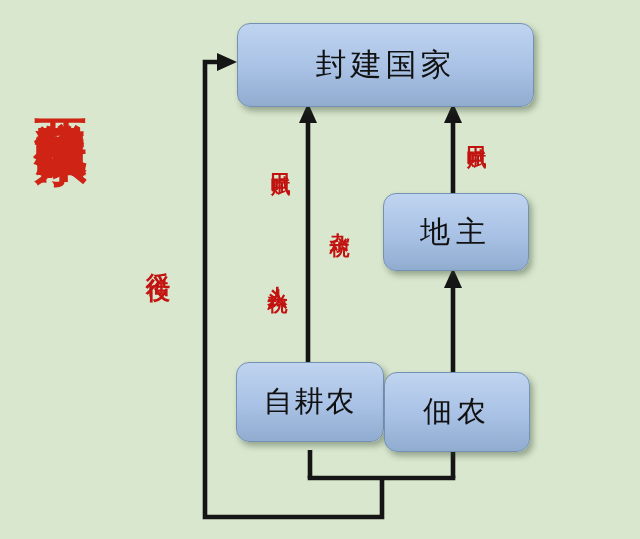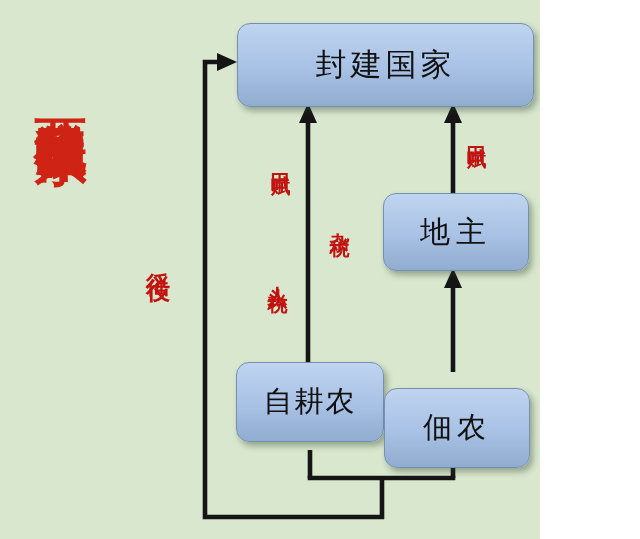--- a/index.html
+++ b/index.html
@@ -14,21 +14,21 @@
     --node-text:#111111;
     --annotation-text:#111111;
   }
   html,body{margin:0;padding:0;}
   body{
     font-family:"Liberation Serif","DejaVu Serif",serif;
     background:#ffffff;
   }
   .stage{
     position:relative;
-    width:540px;height:539px;
+    width:640px;height:539px;
     background:var(--page-bg);
     overflow:hidden;
   }
   
   .vtitle{
     position:absolute;
     left:34px;top:78px;
     writing-mode:vertical-rl;
     text-orientation:upright;
     font-size:52px;
@@ -59,21 +59,21 @@
     border-radius:13px;
     box-shadow:3px 4px 6px rgba(45,65,45,0.40);
     color:var(--node-text);
     font-size:29px;
     letter-spacing:2px;
     z-index:2;
   }
   .node-state  {left:237px;top:23px; width:295px;height:82px;font-size:31px;letter-spacing:4px;}
   .node-landlord{left:383px;top:193px;width:144px;height:76px;font-size:30px;letter-spacing:6px;}
   .node-owner  {left:236px;top:362px;width:146px;height:78px;}
-  .node-tenant {left:384px;top:372px;width:144px;height:78px;letter-spacing:5px;margin-top:16px;}
+  .node-tenant {left:384px;top:372px;width:144px;height:78px;letter-spacing:5px;}
   
   .vlabel{
     position:absolute;
     writing-mode:vertical-rl;
     text-orientation:upright;
     font-size:20px;
     font-weight:bold;
     letter-spacing:3px;
     color:var(--label-red);
     line-height:1;

